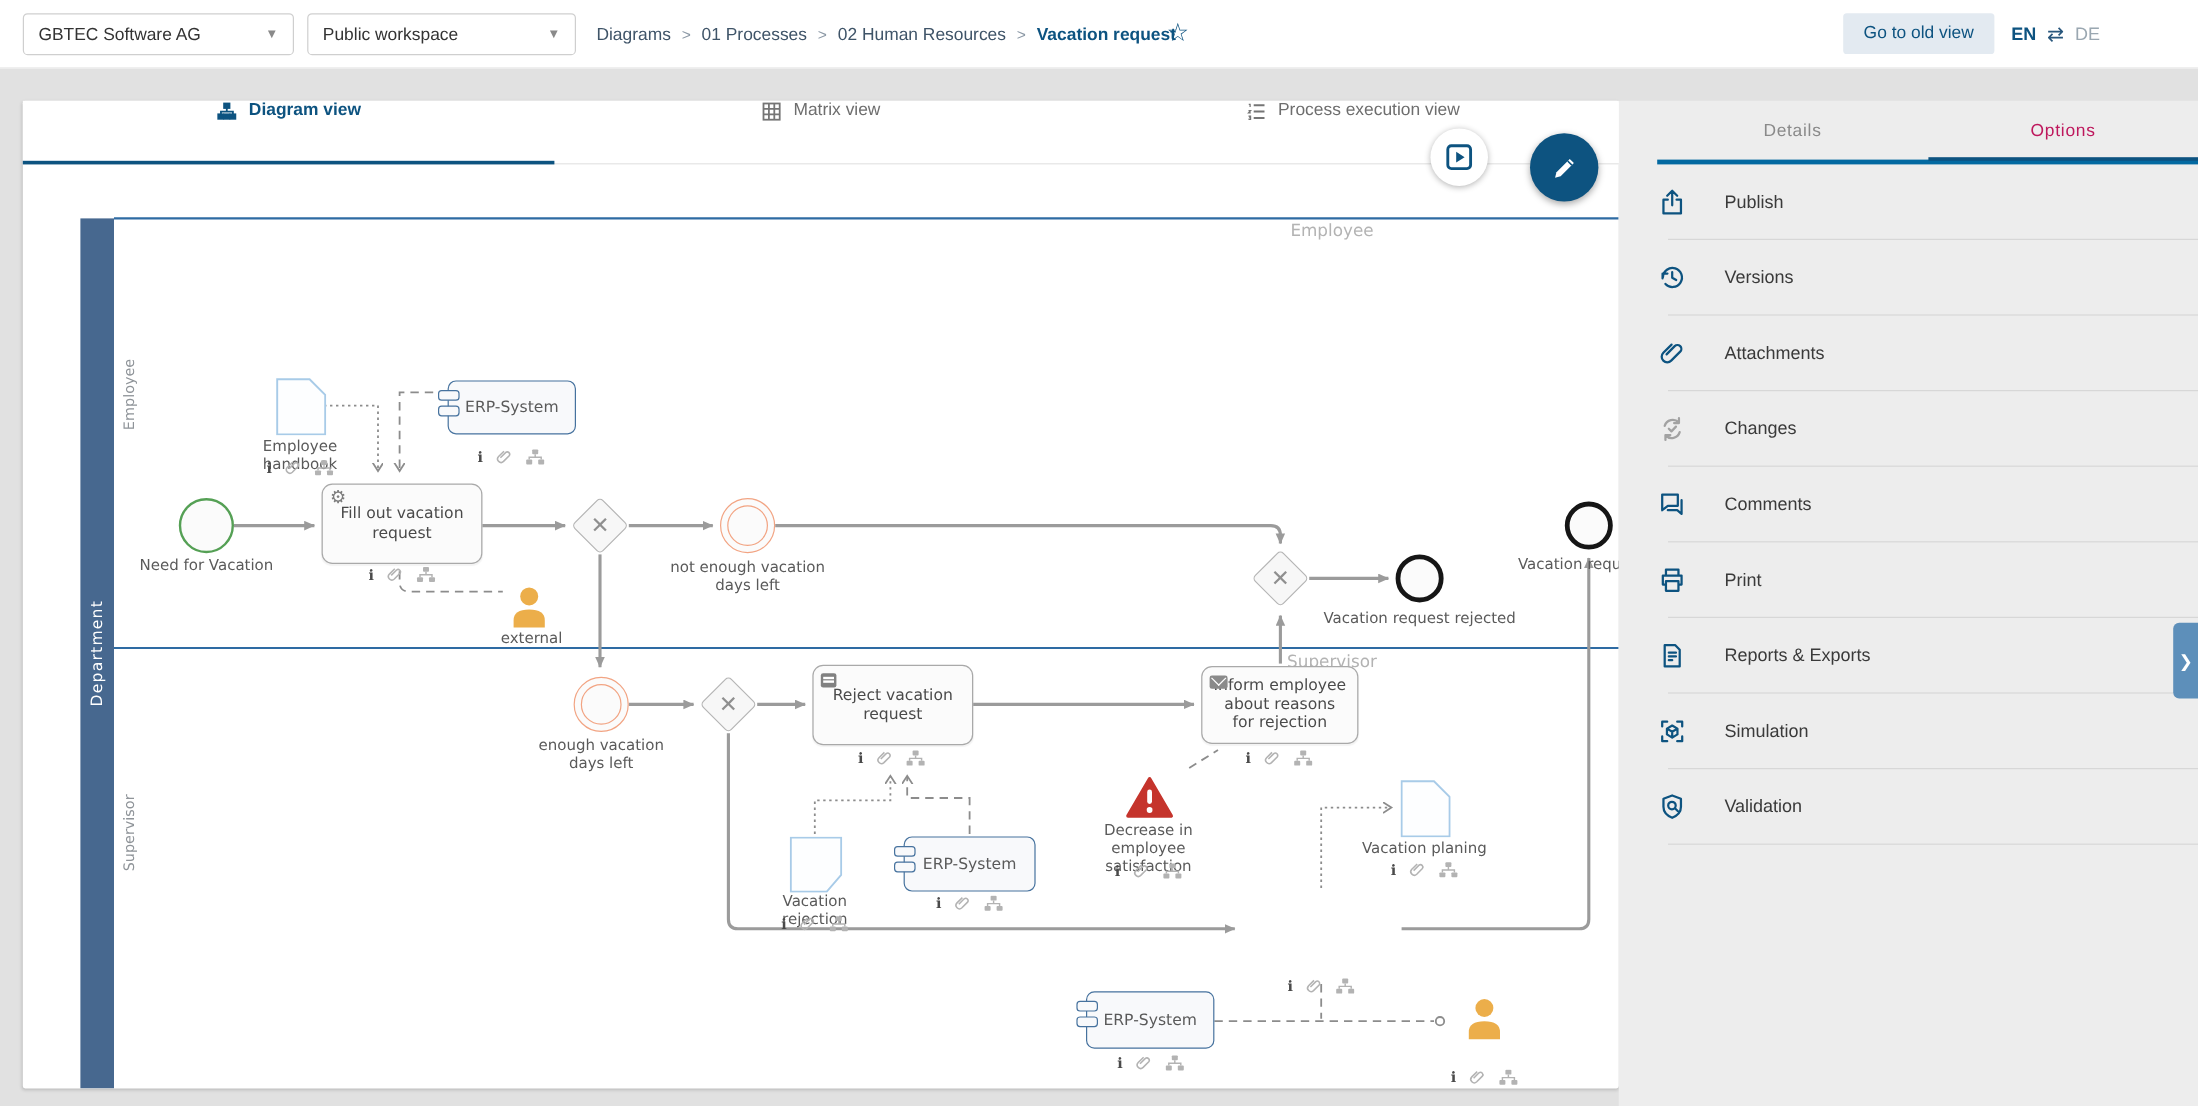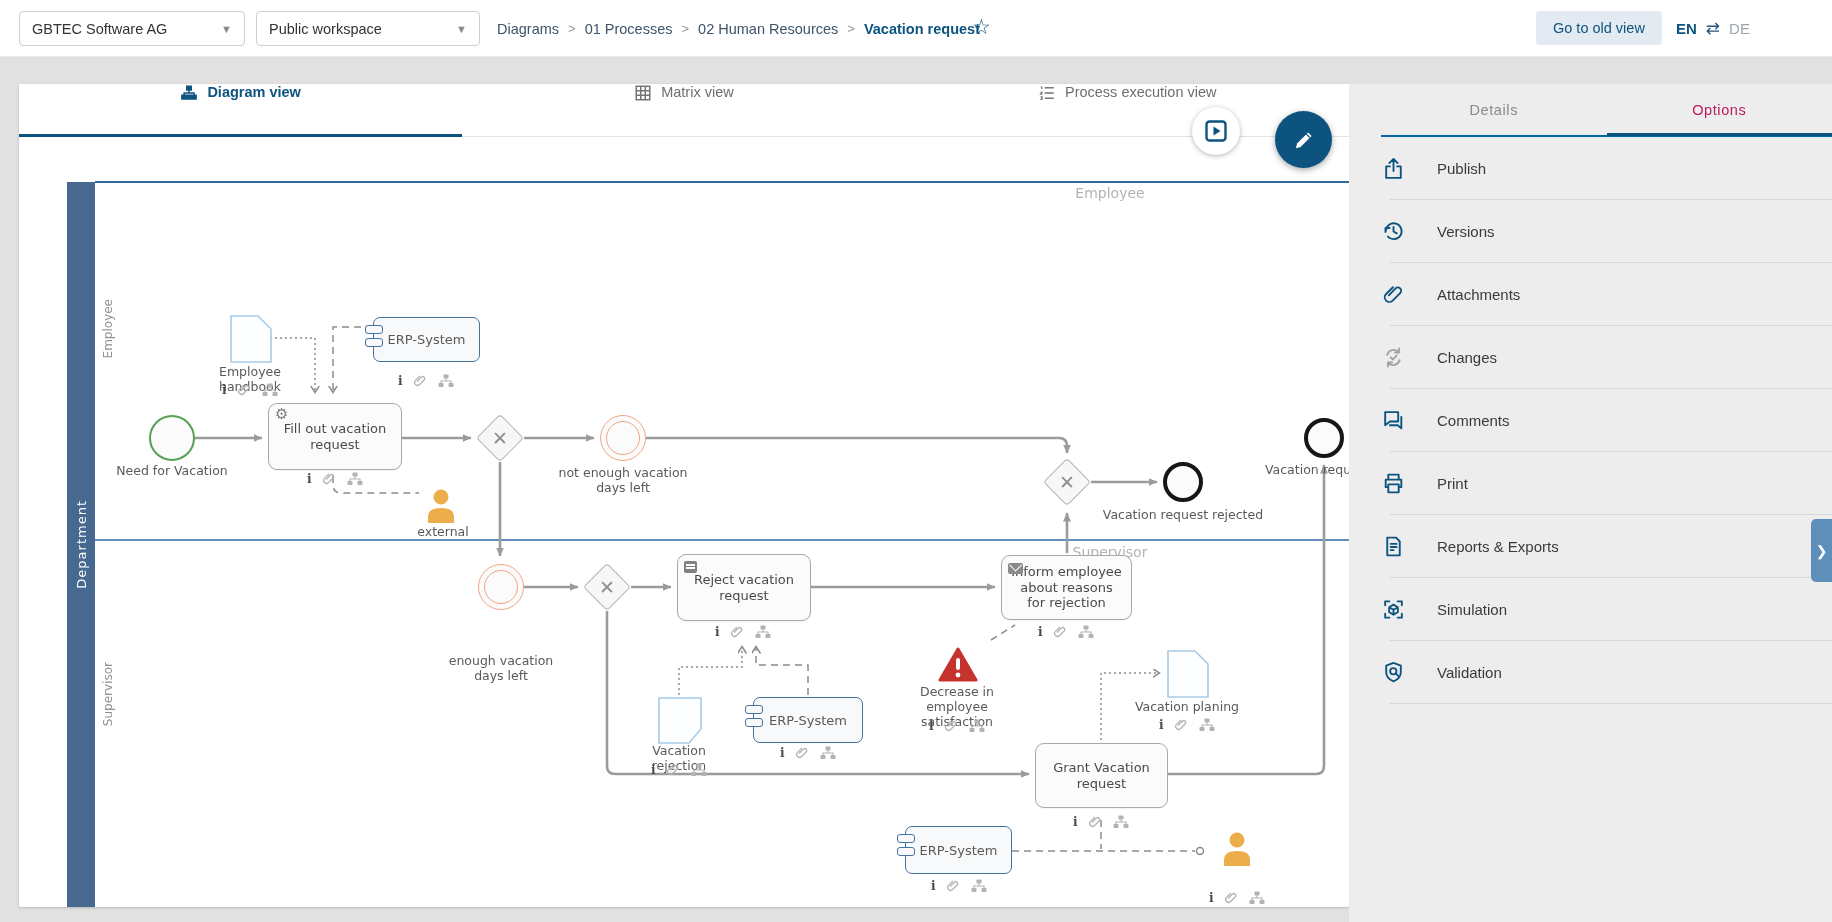--- a/index.html
+++ b/index.html
@@ -91,21 +91,21 @@
              justify-content:center; cursor:pointer; }
   .gateway span { transform:rotate(-45deg); color:#8f8f8f; font-size:19px; font-weight:bold;
                   font-family:"DejaVu Sans", sans-serif; }
   .trio { position:absolute; width:56px; display:flex; justify-content:space-between; align-items:center; }
   .trio .t-i { font-family:"DejaVu Serif", serif; font-weight:bold; font-size:12px; color:#4a4a4a;
                cursor:pointer; line-height:1; }
   .trio svg { cursor:pointer; display:block; }
 
   
   .sidebar { position:absolute; left:1349px; top:84px; width:483px; height:838px; background:#ededed; }
-  .sb-tabs { display:flex; height:53px; border-bottom:2px solid #0369a1;margin-left:32px; }
+  .sb-tabs { display:flex; height:53px; border-bottom:4px solid #0369a1;margin-left:32px; }
   .sb-tab { width:50%; display:flex; align-items:center; justify-content:center; font-size:14.5px;
             letter-spacing:.6px; color:#8a8a8a; cursor:pointer; position:relative; }
   .sb-tab.active { color:#be185d; font-weight:normal; }
   .sb-tab.active::after { content:""; position:absolute; left:0; right:0; bottom:-1px; height:3px; background:#0d5380; }
   .sb-list {}
   .sb-item { height:63px; display:flex; align-items:center; padding-left:32px; cursor:pointer; position:relative; }
   .sb-item::after { content:""; position:absolute; left:41px; right:0; bottom:0; height:1px; background:#d7d7d7; }
   .sb-ic { width:26px; height:26px; margin-right:30px; display:flex; align-items:center; }
   .sb-ic svg { width:25px; height:25px; }
   .sb-label { font-size:15px; color:#3a3a3a; }
@@ -285,21 +285,21 @@
 
     <div class="evt evt-end" style="left:1144px; top:378px;"></div>
     <div class="dlabel" style="left:1079px; top:424px; width:170px;">Vacation request rejected</div>
 
     <div class="evt evt-end" style="left:1285px; top:334px;"></div>
     <div class="dlabel" style="left:1246px; top:379px; width:110px; white-space:nowrap; text-align:left;">Vacation reque</div>
 
     <div class="evt evt-mid" style="left:459px; top:480px;">
         <i></i>
       </div>
-    <div class="dlabel" style="left:422px; top:530px; width:120px;margin-top:40px;">enough vacation days left</div>
+    <div class="dlabel" style="left:422px; top:530px; width:120px;">enough vacation days left</div>
 
     <div class="gateway" style="left:571px; top:486px;">
         <span>✕</span>
       </div>
 
     <div class="task" style="left:658px; top:470px; width:134px; height:67px;">
       <span class="corner-ic mini-sq"></span>
       <span>Reject vacation request</span>
     </div>
     <div class="trio" style="left:696px; top:540px;">
@@ -414,23 +414,20 @@
         <svg width="16" height="14" viewBox="0 0 16 14">
           <g fill="#b3b3b3">
             <rect x="5.5" y="0.5" width="5" height="4" rx="0.8"></rect>
             <rect x="0.5" y="9" width="5" height="4" rx="0.8"></rect>
             <rect x="10.5" y="9" width="5" height="4" rx="0.8"></rect>
           </g>
           <path d="M8 4.5 V7 M3 9 V7 H13 V9" stroke="#b3b3b3" stroke-width="1.2" fill="none"></path>
         </svg>
       </div>
 
-    <div class="task" style="left:1016px; top:659px; width:133px; height:65px;">
-      <span>Grant Vacation request</span>
-    </div>
     <div class="trio" style="left:1054px; top:730px;">
         <span class="t-i">i</span>
         <svg width="15" height="15" viewBox="0 0 15 15">
           <path d="M4 8.5 L8.5 4 a2 2 0 0 1 2.8 2.8 L6.6 11.5 a2.9 2.9 0 0 1-4.1-4.1 L7 3" fill="none" stroke="#b3b3b3" stroke-width="1.3"></path>
         </svg>
         <svg width="16" height="14" viewBox="0 0 16 14">
           <g fill="#b3b3b3">
             <rect x="5.5" y="0.5" width="5" height="4" rx="0.8"></rect>
             <rect x="0.5" y="9" width="5" height="4" rx="0.8"></rect>
             <rect x="10.5" y="9" width="5" height="4" rx="0.8"></rect>

